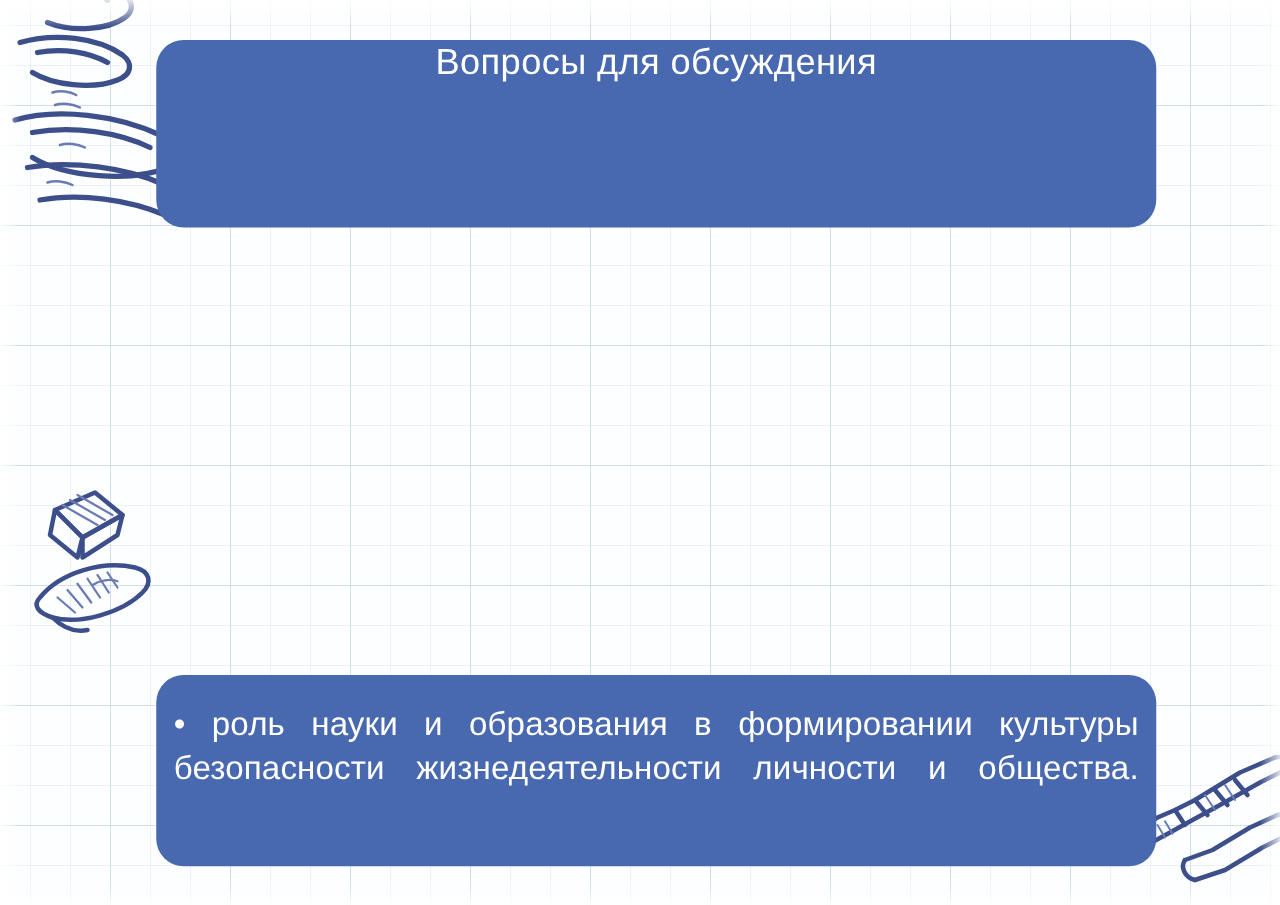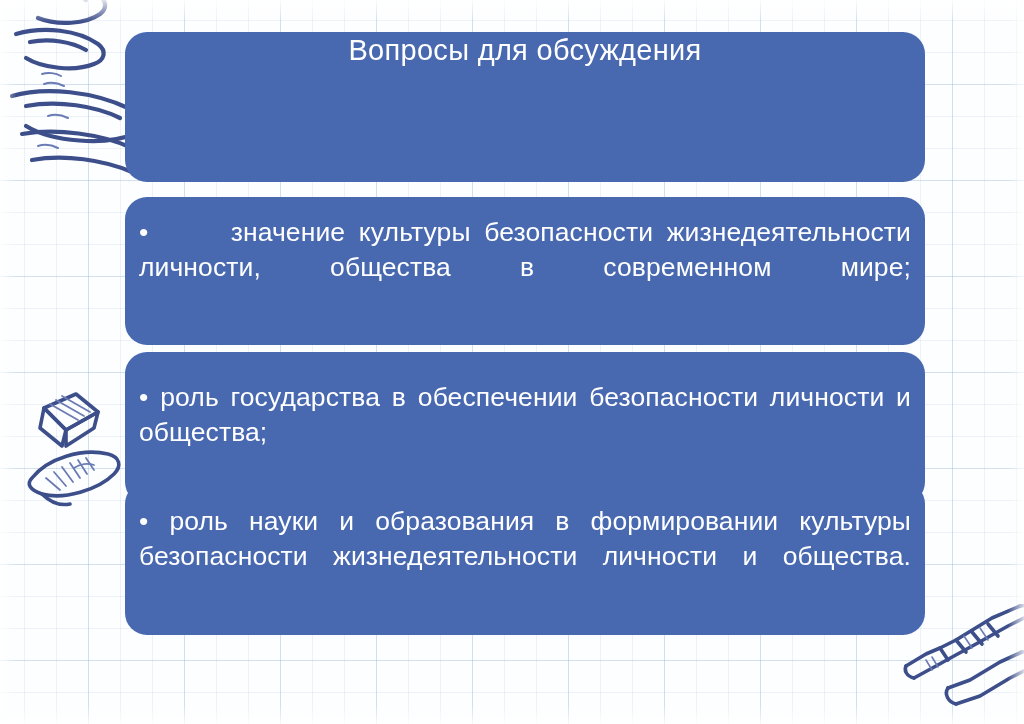--- a/index.html
+++ b/index.html
@@ -87,21 +87,21 @@
     white-space: nowrap;
   }
 
   .panel-body {
     padding: 0 14px;
     display: flex;
     align-items: flex-start;
   }
   .panel-b1 { top: 197px; height: 148px; }
   .panel-b2 { top: 352px; height: 152px; }
-  .panel-b3 { top: 482px; height: 153px; }
+  .panel-b3 { top: 540px; height: 153px; }
 
   .bullet-text {
     font-size: 26.5px;
     line-height: 1.33;
     color: #ffffff;
     text-align: justify;
     text-justify: inter-word;
     width: 100%;
     letter-spacing: 0.1px;
   }
@@ -190,25 +190,19 @@
       <path d="M84 24 L92 36"></path>
     </g>
   </svg>
 
   <div class="paper-vignette"></div>
 
   <div class="panel panel-title">
     <div class="title-text">Вопросы для обсуждения</div>
   </div>
 
-  <div class="panel panel-body panel-b1">
-    <p class="bullet-text"><span class="bullet-mark">•</span>&nbsp;&nbsp;&nbsp;&nbsp;&nbsp;&nbsp;<span>значение культуры безопасности жизнедеятельности личности, общества в современном мире;</span></p>
-  </div>
-
-  <div class="panel panel-body panel-b2">
-    <p class="bullet-text"><span class="bullet-mark">•</span>&nbsp;<span>роль государства в обеспечении безопасности личности и общества;</span></p>
-  </div>
+
 
   <div class="panel panel-body panel-b3">
     <p class="bullet-text"><span class="bullet-mark">•</span>&nbsp;<span>роль науки и образования в формировании культуры безопасности жизнедеятельности личности и общества.</span></p>
   </div>
 
 </div>
 
 </body></html>

